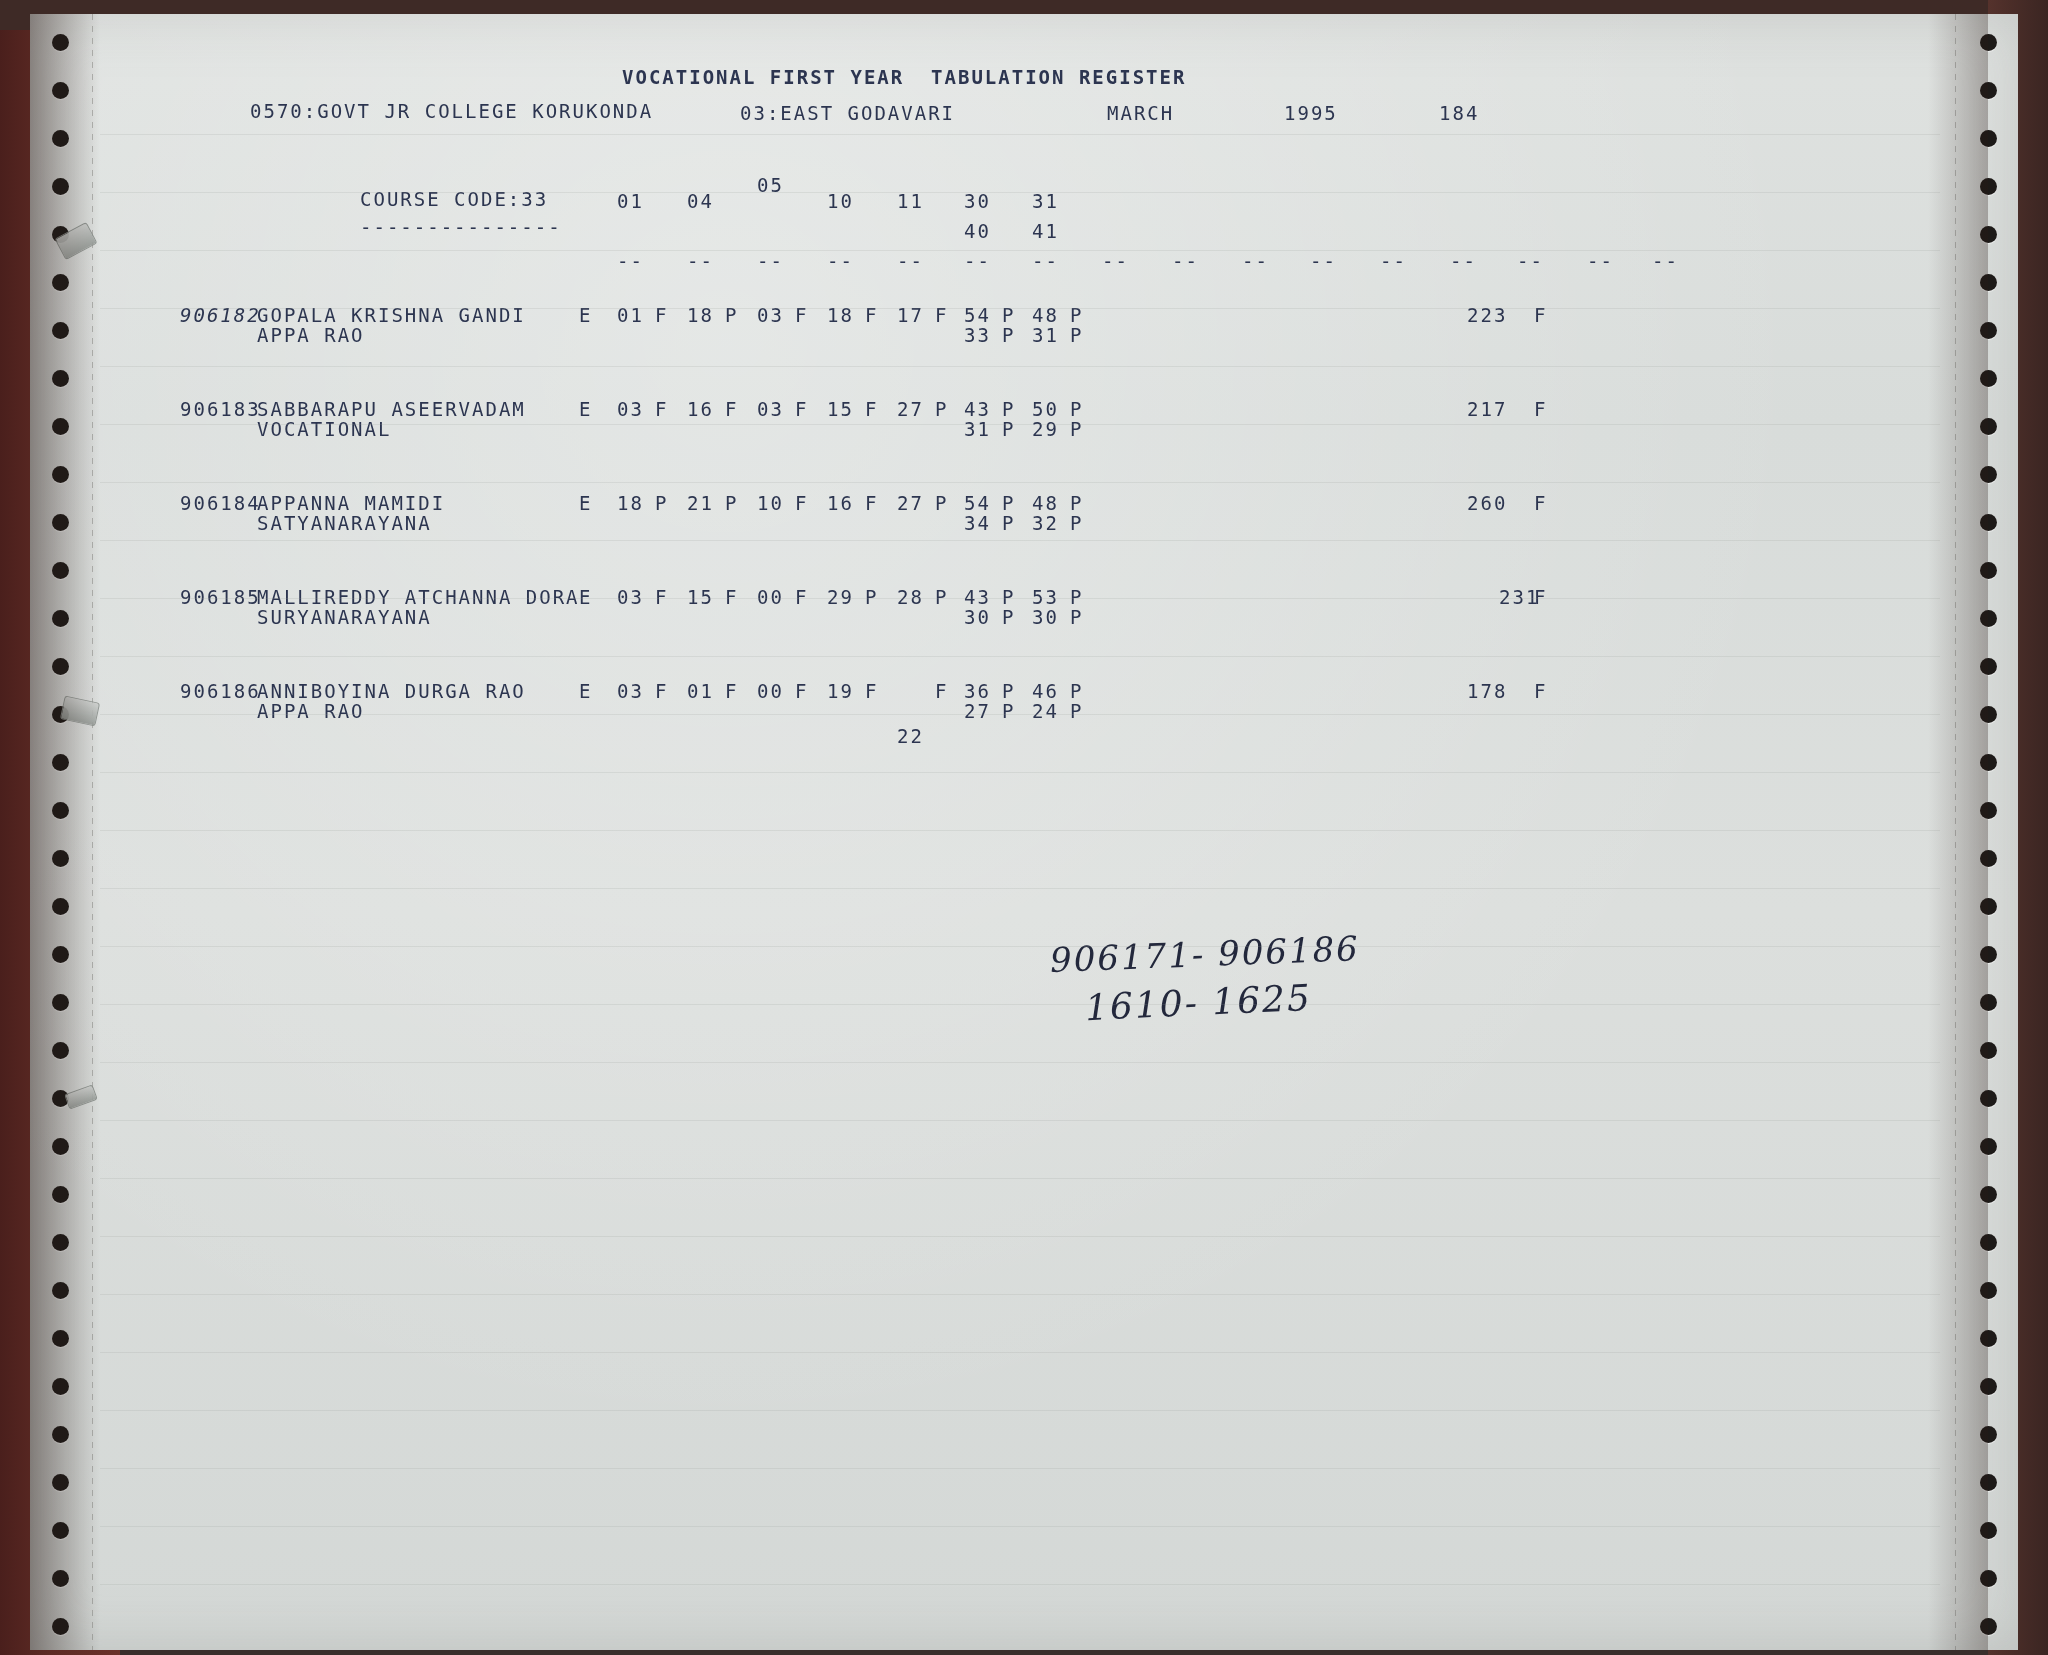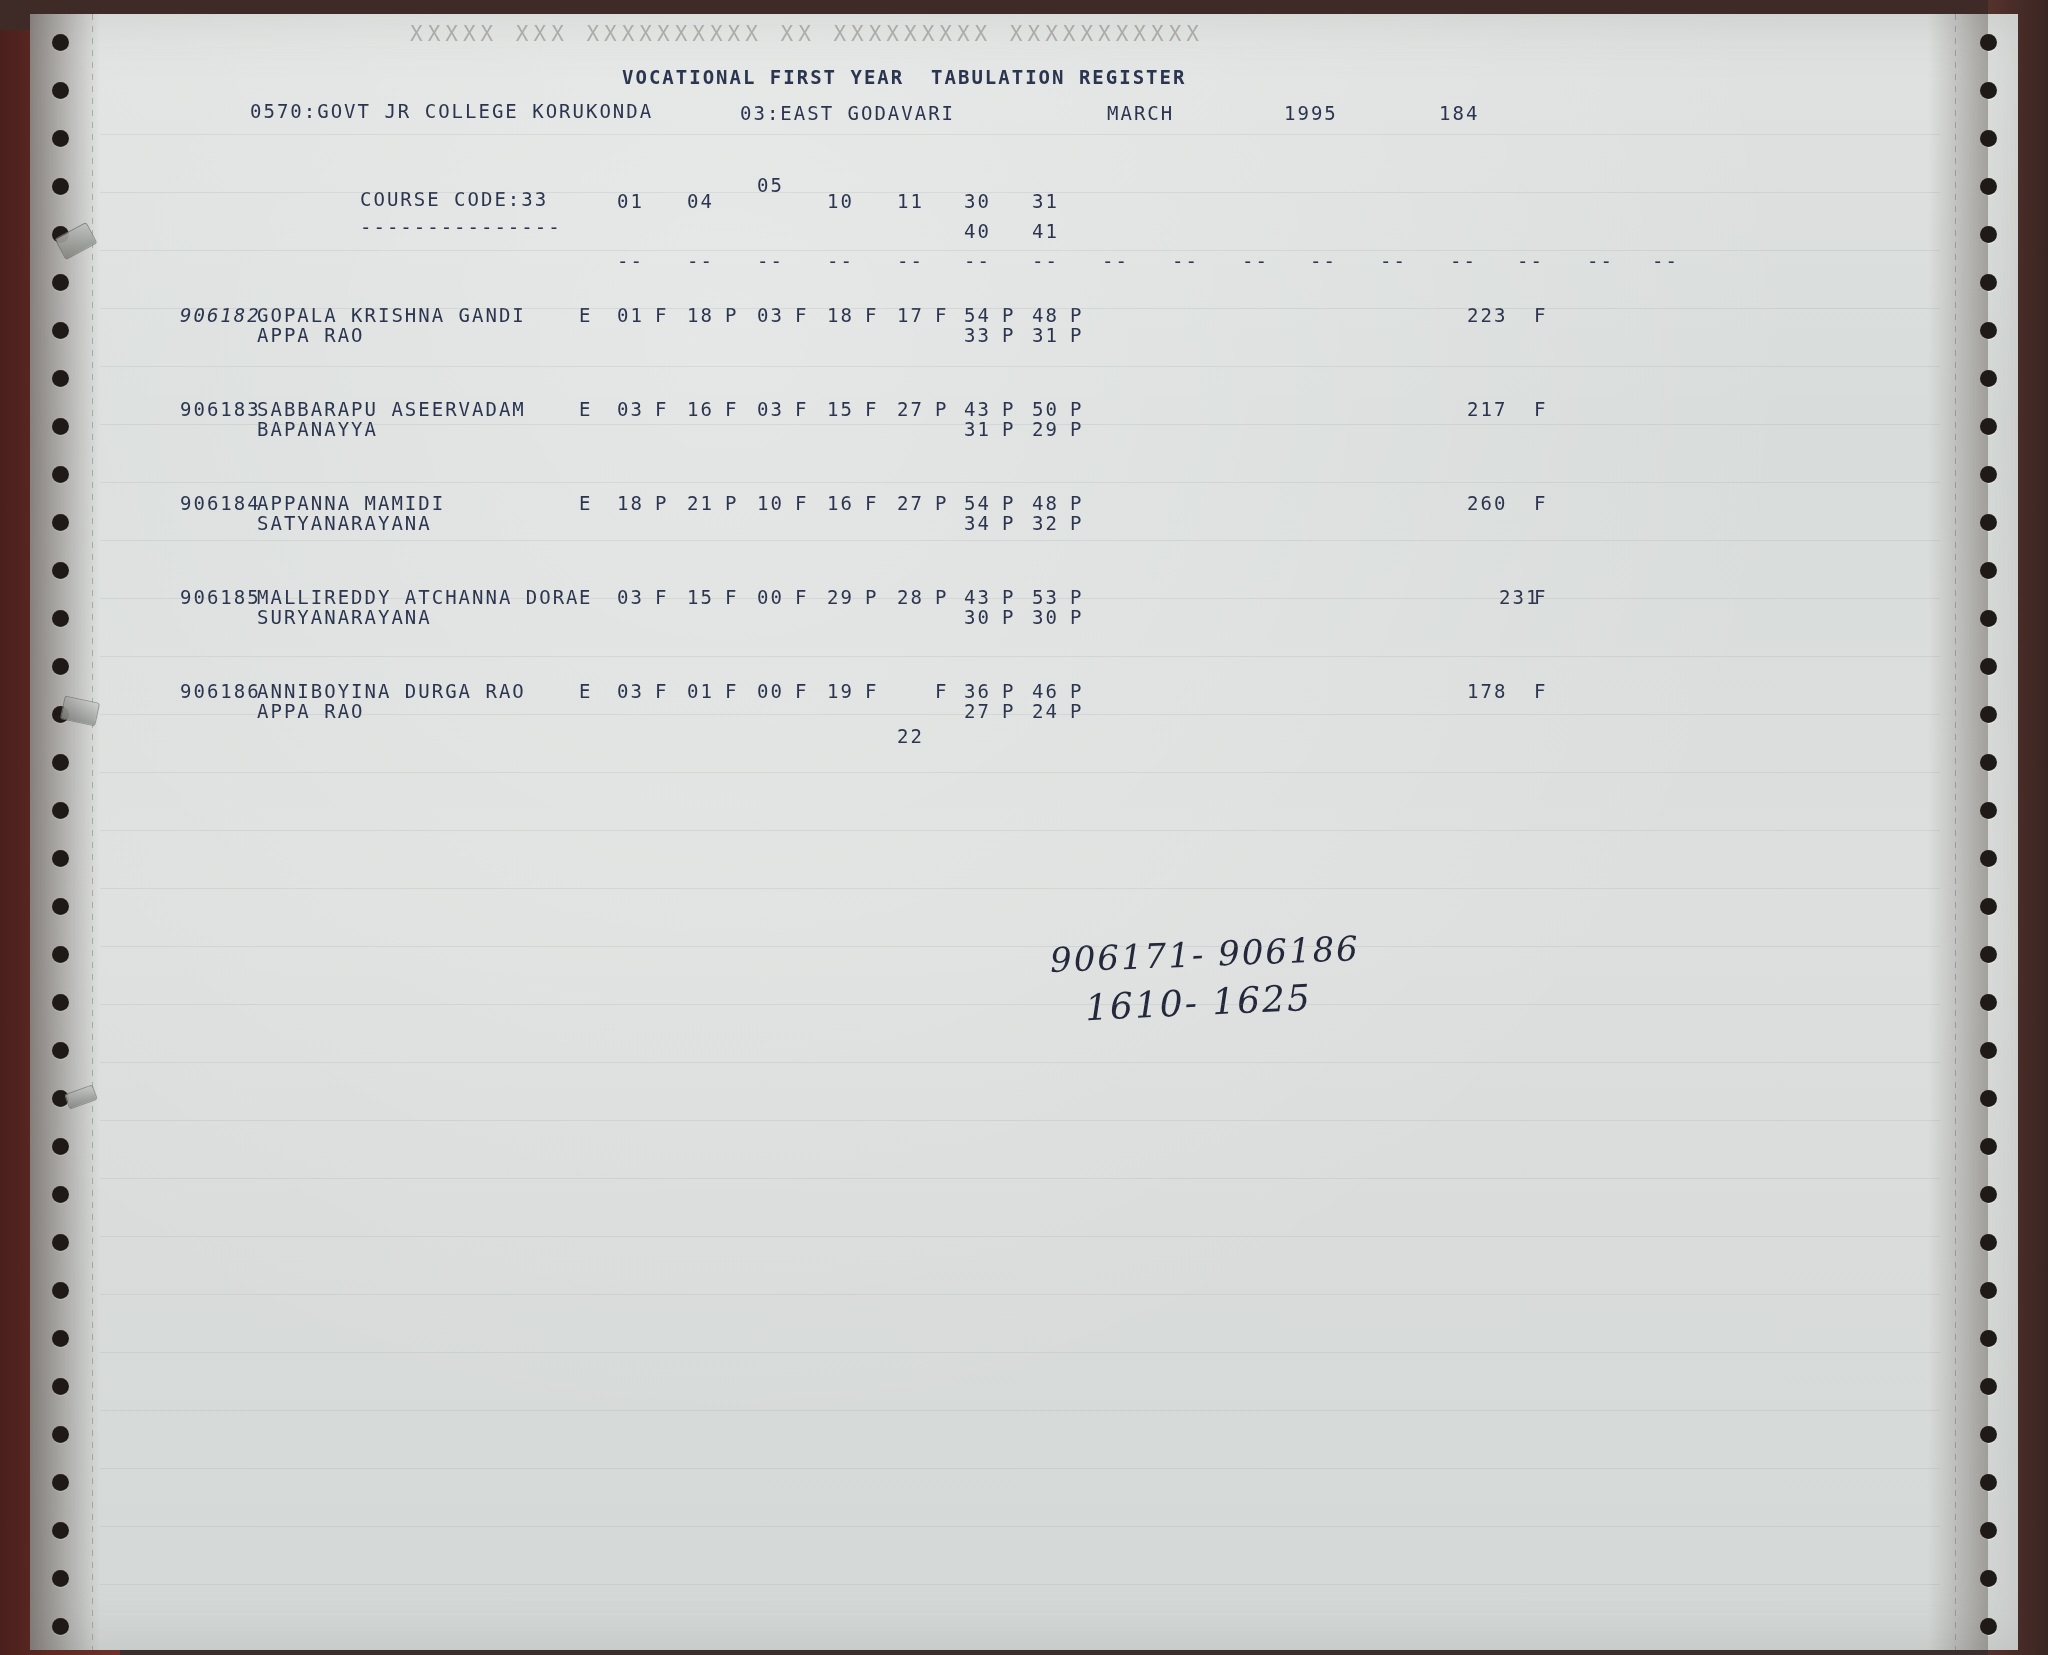--- a/index.html
+++ b/index.html
@@ -238,21 +238,20 @@
         <div class="sprocket-hole" style="left: 24px; top: 1364px;"></div>
         <div class="sprocket-hole" style="left: 24px; top: 1412px;"></div>
         <div class="sprocket-hole" style="left: 24px; top: 1460px;"></div>
         <div class="sprocket-hole" style="left: 24px; top: 1508px;"></div>
         <div class="sprocket-hole" style="left: 24px; top: 1556px;"></div>
         <div class="sprocket-hole" style="left: 24px; top: 1604px;"></div>
       </div>
     <div class="perf-line left"></div>
     <div class="perf-line right"></div>
 
-    <div class="bleed">XXXXX XXX XXXXXXXXXX XX XXXXXXXXX XXXXXXXXXXX</div>
 
     <div class="content" id="content-layer">
 
       <div class="abs t-title" style="left:530px; top:52px;">VOCATIONAL FIRST YEAR  TABULATION REGISTER</div>
 
       <div class="abs" style="left:158px; top:86px;">0570:GOVT JR COLLEGE KORUKONDA</div>
       <div class="abs" style="left:648px; top:88px;">03:EAST GODAVARI</div>
       <div class="abs" style="left:1015px; top:88px;">MARCH</div>
       <div class="abs" style="left:1192px; top:88px;">1995</div>
       <div class="abs" style="left:1347px; top:88px;">184</div>
@@ -315,21 +314,21 @@
             <div class="abs" style="left: 872px; top: 310px;">33</div>
             <div class="abs" style="left: 910px; top: 310px;">P</div>
             <div class="abs" style="left: 940px; top: 310px;">31</div>
             <div class="abs" style="left: 978px; top: 310px;">P</div>
             <div class="abs" style="left: 1375px; top: 290px;">223</div>
             <div class="abs" style="left: 1442px; top: 290px;">F</div>
           </div>
           <div>
             <div class="abs" style="left: 88px; top: 384px;">906183</div>
             <div class="abs" style="left: 165px; top: 384px;">SABBARAPU ASEERVADAM</div>
-            <div class="abs" style="left: 165px; top: 404px;">BAPANAYYA</div>
+            <div class="abs" style="left: 165px; top: 404px;">VOCATIONAL</div>
             <div class="abs" style="left: 487px; top: 384px;">E</div>
             <div class="abs" style="left: 525px; top: 384px;">03</div>
             <div class="abs" style="left: 563px; top: 384px;">F</div>
             <div class="abs" style="left: 595px; top: 384px;">16</div>
             <div class="abs" style="left: 633px; top: 384px;">F</div>
             <div class="abs" style="left: 665px; top: 384px;">03</div>
             <div class="abs" style="left: 703px; top: 384px;">F</div>
             <div class="abs" style="left: 735px; top: 384px;">15</div>
             <div class="abs" style="left: 773px; top: 384px;">F</div>
             <div class="abs" style="left: 805px; top: 384px;">27</div>

